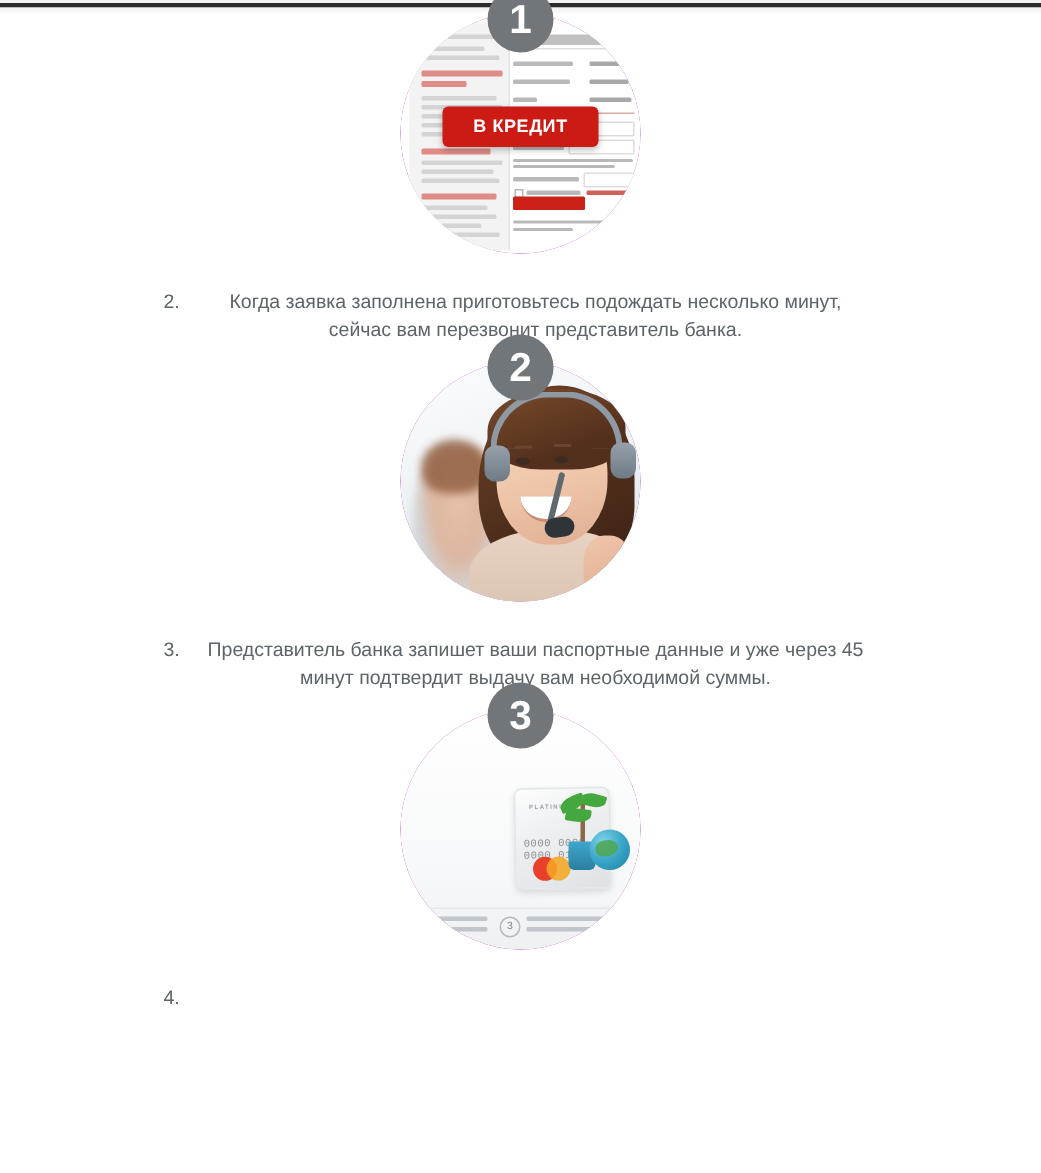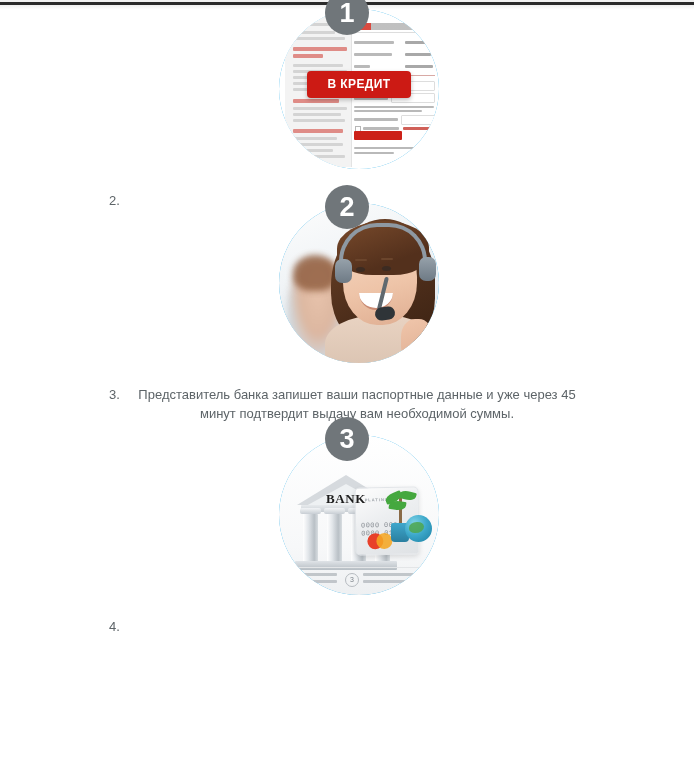--- a/index.html
+++ b/index.html
@@ -60,26 +60,26 @@
   }
   .circle-wrap {
     position: absolute;
     left: 50%;
     transform: translateX(-50%);
     width: 160px;
     height: 160px;
   }
   .circle-img {
     position: absolute;
-    top: 0; left: 12px;
+    top: 0; left: 0;
     width: 160px;
     height: 160px;
     border-radius: 50%;
     overflow: hidden;
-    background: #0ea5e9;
+    background: #a21caf;
     box-shadow: inset 0 0 14px rgba(0,0,0,0.045);
   }
   .badge {
     position: absolute;
     top: -18px;
     left: 50%;
     transform: translateX(-50%);
     width: 44px;
     height: 44px;
     border-radius: 50%;
@@ -559,20 +559,21 @@
             </div>
           </div>
         </div>
         <div class="badge">1</div>
       </div>
     </div>
   </div>
 
   <div class="caption">
     <span class="marker">2.</span>
+    <span class="caption-text">Когда заявка заполнена приготовьтесь подождать несколько минут, сейчас вам перезвонит представитель банка.</span>
   </div>
 
   <div class="step-block">
     <div class="figure">
       <div class="circle-wrap">
         <div class="circle-img">
           <div class="call-scene">
             <div class="cs-bg-person"></div>
             <div class="cs-bg-hair"></div>
             <div class="cs-hair-back"></div>
@@ -601,31 +602,20 @@
     <span class="marker">3.</span>
     <span class="caption-text">Представитель банка запишет ваши паспортные данные и уже через 45 минут подтвердит выдачу вам необходимой суммы.</span>
   </div>
 
   <div class="step-block">
     <div class="figure">
       <div class="circle-wrap">
         <div class="circle-img">
           <div class="bank-scene">
 
-            <div class="bank-bldg">
-              <div class="bank-roof"></div>
-              <div class="bank-roof-inner"></div>
-              <div class="bank-word">BANK</div>
-              <div class="bank-entab"></div>
-              <div class="bank-col" style="left:6px"></div>
-              <div class="bank-col" style="left:30px"></div>
-              <div class="bank-col" style="left:54px"></div>
-              <div class="bank-col" style="left:78px"></div>
-              <div class="bank-base"></div>
-            </div>
 
             <div class="card">
               <div class="card-word">PLATINUM</div>
               <div class="card-num">0000 0000 0000 0123</div>
               <div class="card-mc">
                 <div class="mc-circle mc-red"></div>
                 <div class="mc-circle mc-yellow"></div>
               </div>
             </div>
 

